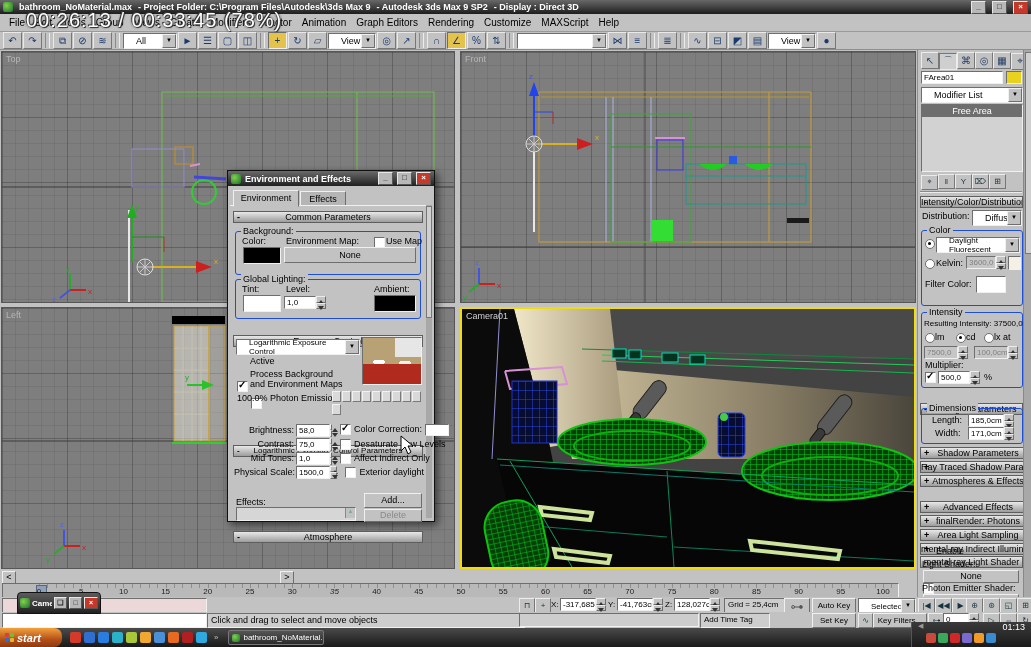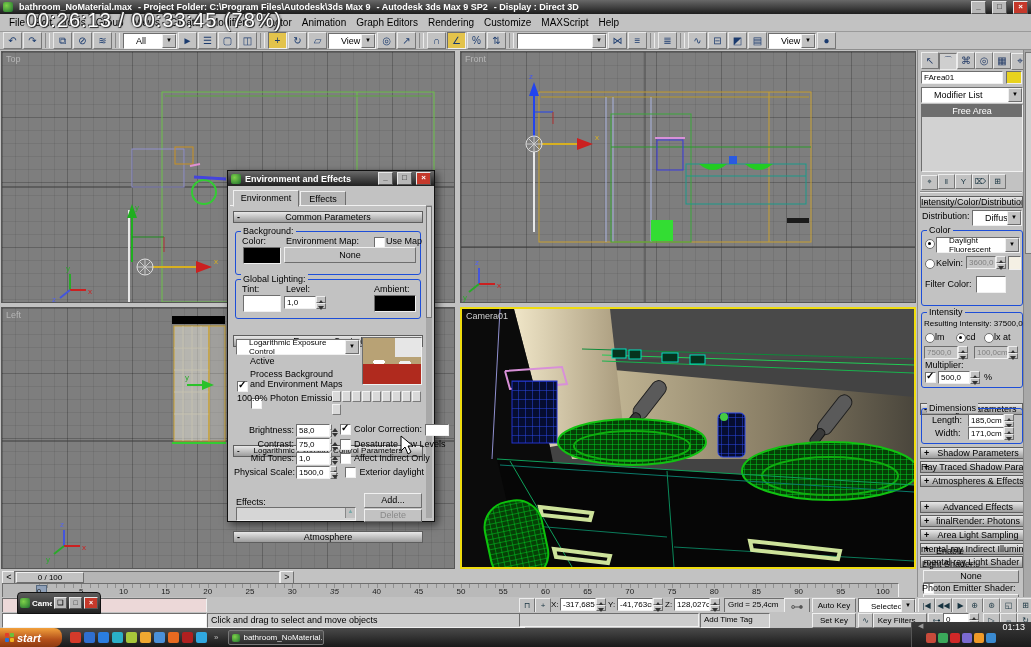--- a/index.html
+++ b/index.html
@@ -616,23 +616,20 @@
   <div class="pbtn a" style="left:136px;top:322px;width:56px;height:13px;line-height:13px">Add...</div>
   <div class="pbtn dis a" style="left:136px;top:338px;width:56px;height:11px;line-height:11px">Delete</div>
 
   <svg class="a" style="left:172px;top:264px;z-index:5" width="14" height="20">
     <polygon points="1,1 1,16 5,12 8,19 11,17 8,11 13,11" fill="#fff" stroke="#000"></polygon>
   </svg>
 </div>
 
 <div class="a" id="tsrow">
   <div class="pbtn a" style="left:2px;top:1px;width:12px;height:11px;line-height:10px">&lt;</div>
-  <div class="a sunk" style="left:14px;top:1px;width:264px;height:11px;background:#b5b5b5">
-    <div class="pbtn a" style="left:1px;top:0;width:66px;height:9px;line-height:9px;font-size:8px">0 / 100</div>
-  </div>
   <div class="pbtn a" style="left:280px;top:1px;width:12px;height:11px;line-height:10px">&gt;</div>
 </div>
 <div class="a" id="trackbar">
   <div id="ruler">
     <div class="a" style="left:33px;top:1px;width:9px;height:12px;background:#8fa0b8;border:1px solid #55687e"></div>
   <div class="tick" style="left: 36px;">0</div>
       <div class="tick" style="left: 78.2px;">5</div>
       <div class="tick" style="left: 120.4px;">10</div>
       <div class="tick" style="left: 162.6px;">15</div>
       <div class="tick" style="left: 204.8px;">20</div>

